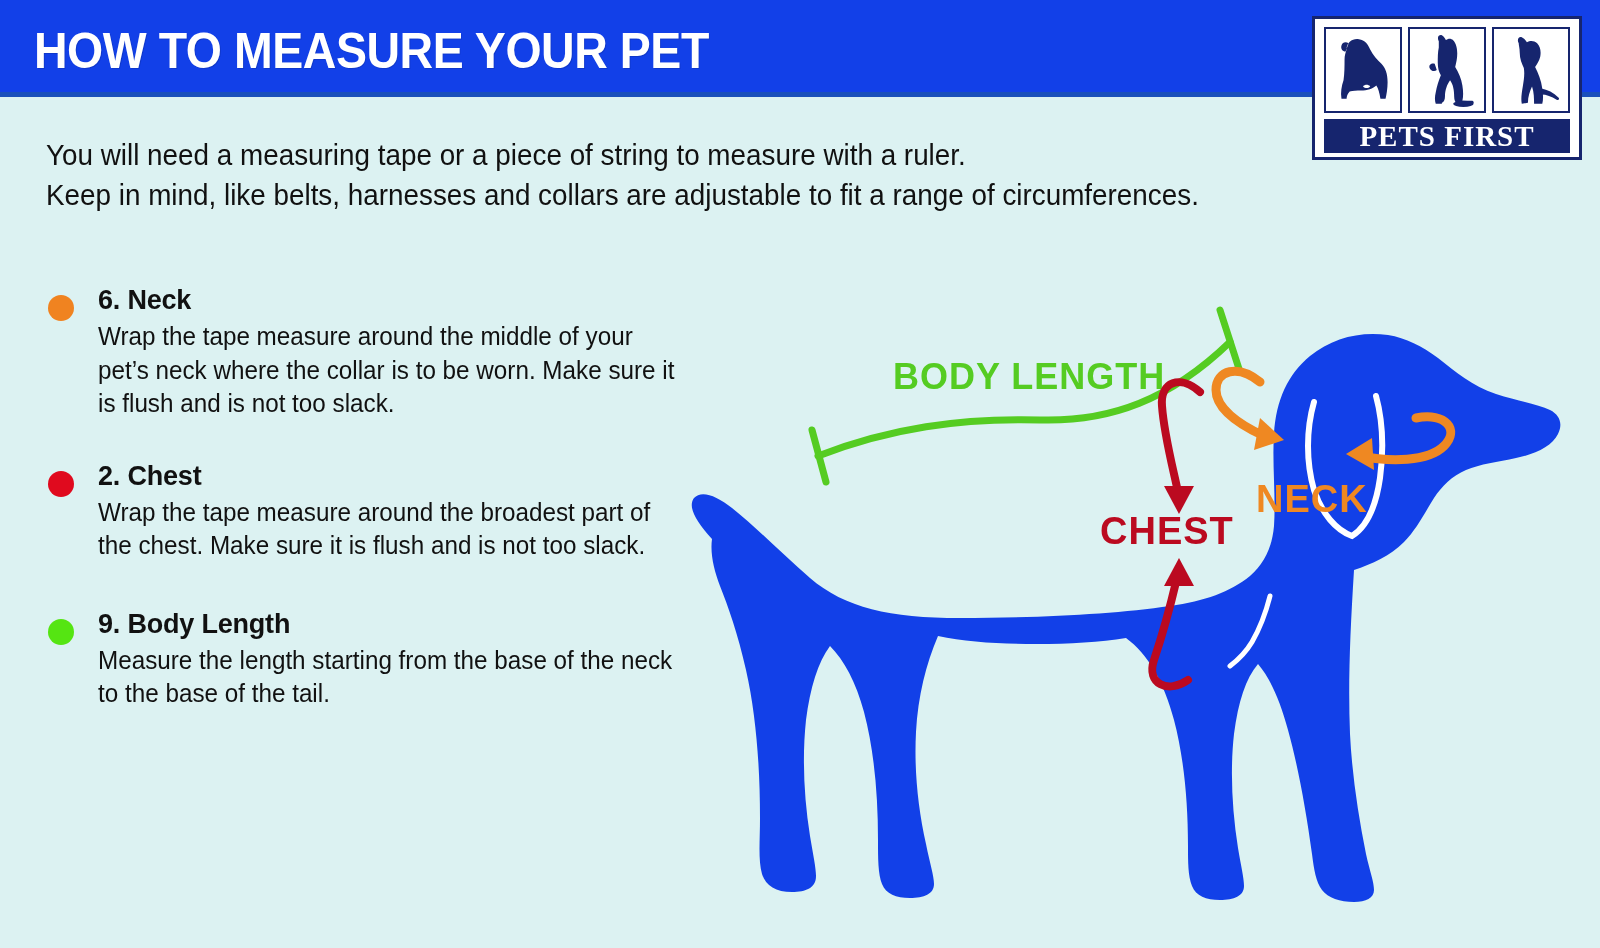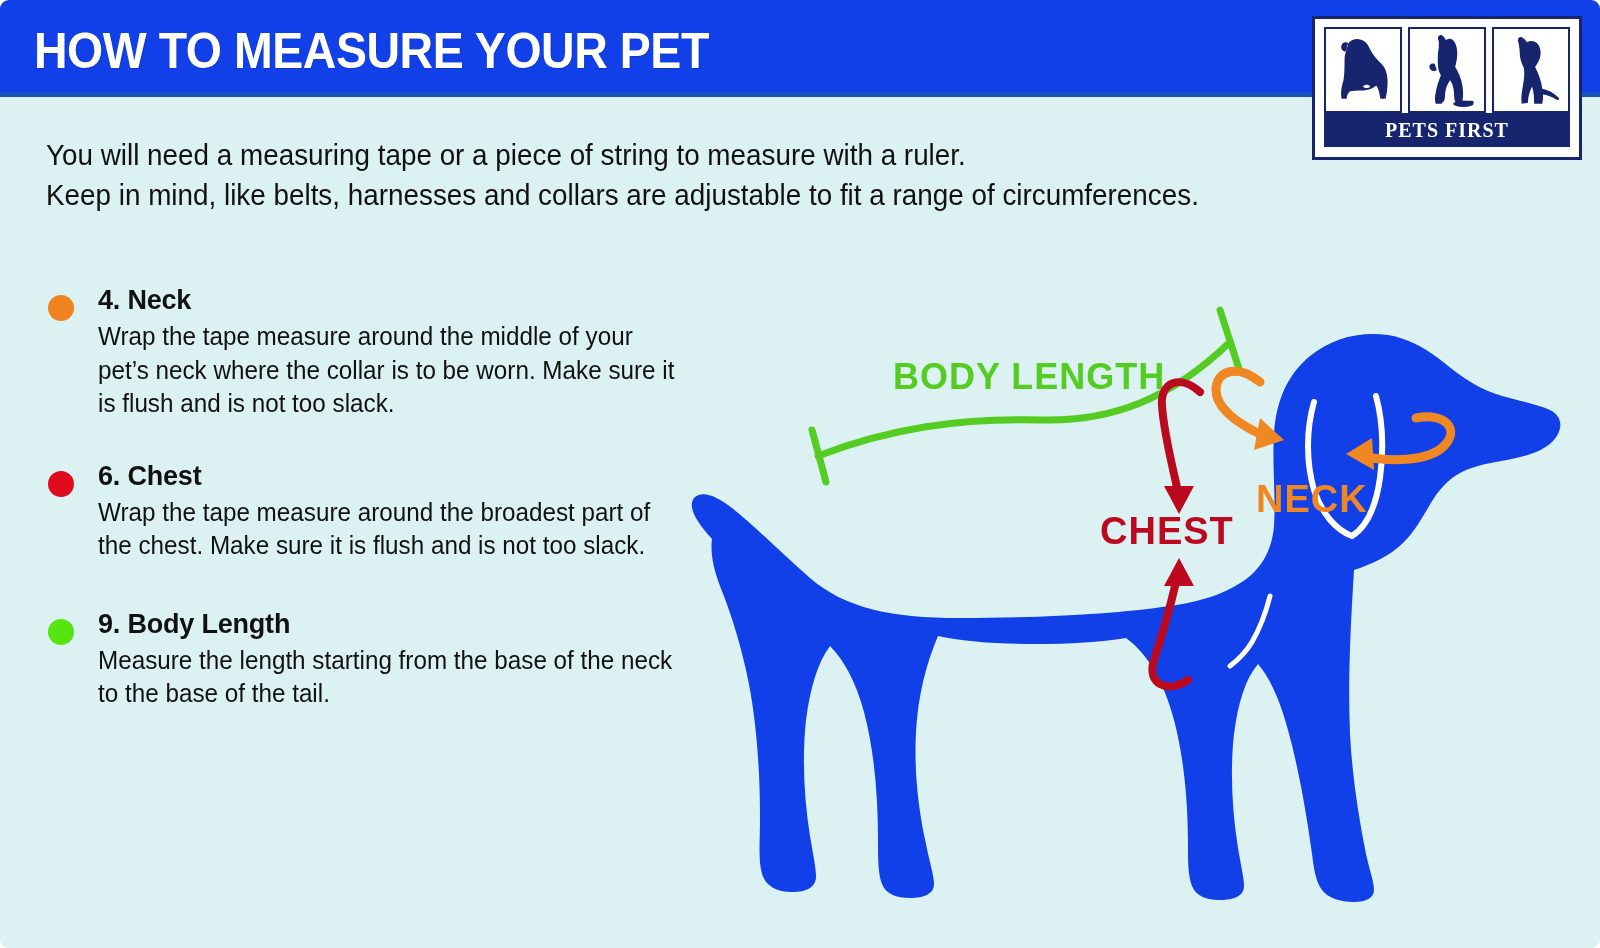--- a/index.html
+++ b/index.html
@@ -9,21 +9,20 @@
   }
   body {
     font-family: "Liberation Sans", sans-serif;
   }
   #page {
     position: relative;
     width: 1600px;
     height: 948px;
     background: #dcf2f2;
     overflow: hidden;
-    border-radius: 9px;
   }
 
   
   #header-bar {
     position: absolute;
     left: 0;
     top: 0;
     width: 1600px;
     height: 92px;
     background: #1240e8;
@@ -71,24 +70,25 @@
   .logo-panel {
     flex: 1;
     border: 2px solid #16256e;
     box-sizing: border-box;
     background: #ffffff;
     position: relative;
     overflow: visible;
   }
   .logo-panel svg { display: block; width: 100%; height: 100%; }
   #logo-wordmark {
+    margin-top: 6px;
     height: 34px;
     background: #16256e;
     color: #ffffff;
-    font-size: 20px;
+    font-size: 29px;
     font-weight: bold;
     letter-spacing: 1px;
     display: flex;
     align-items: center;
     justify-content: center;
     font-family: "Liberation Serif", serif;
     font-variant: small-caps;
   }
 
   
@@ -210,27 +210,27 @@
 
   <div id="intro">
     <div class="intro-line">You will need a measuring tape or a piece of string to measure with a ruler.</div>
     <div class="intro-line">Keep in mind, like belts, harnesses and collars are adjustable to fit a range of circumferences.</div>
   </div>
 
   <div id="steps">
 
     <div class="step">
       <span class="step-bullet" style="background:#f08320"></span>
-      <div class="step-title">4. Neck</div>
+      <div class="step-title">6. Neck</div>
       <div class="step-desc">Wrap the tape measure around the middle of your pet’s neck where the collar is to be worn. Make sure it is flush and is not too slack.</div>
     </div>
 
     <div class="step" style="margin-top:40px">
       <span class="step-bullet" style="background:#e00a1e"></span>
-      <div class="step-title">6. Chest</div>
+      <div class="step-title">2. Chest</div>
       <div class="step-desc">Wrap the tape measure around the broadest part of the chest. Make sure it is flush and is not too slack.</div>
     </div>
 
     <div class="step" style="margin-top:46px">
       <span class="step-bullet" style="background:#55e512"></span>
       <div class="step-title">9. Body Length</div>
       <div class="step-desc">Measure the length starting from the base of the neck to the base of the tail.</div>
     </div>
 
   </div>

